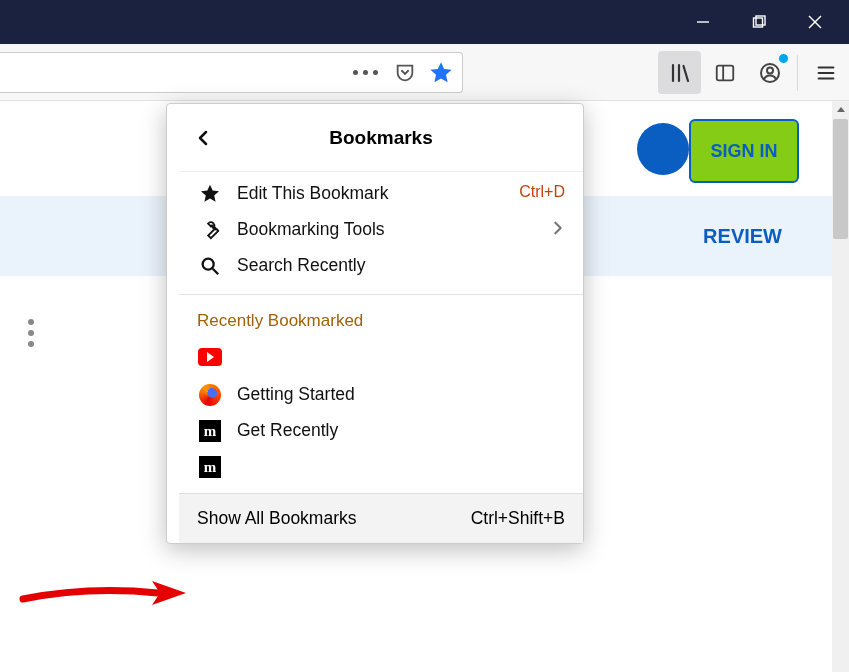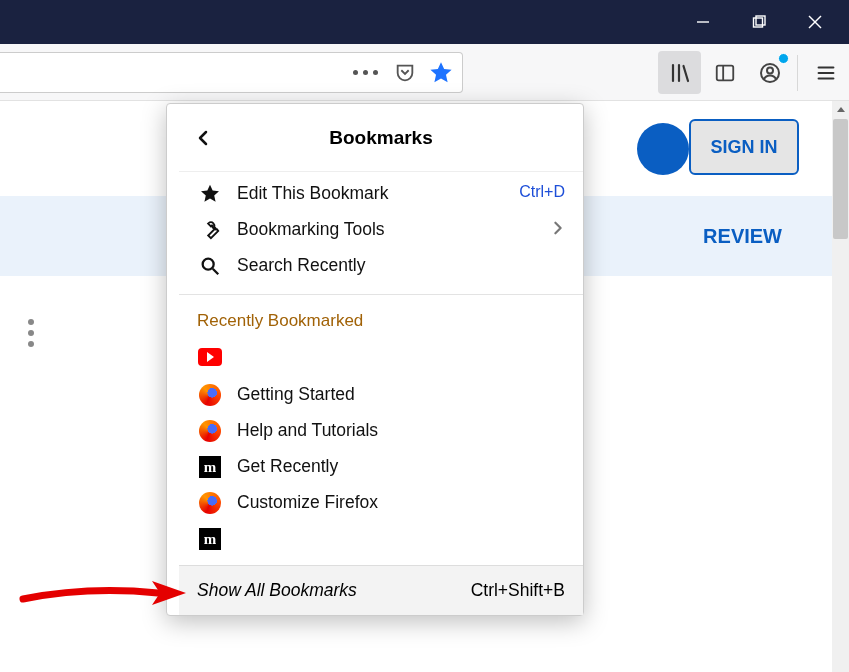--- a/index.html
+++ b/index.html
@@ -69,27 +69,27 @@
     border:1px solid #fff;
   }
   
   .page-content {
     position: relative;
     height: calc(672px - 44px - 57px);
     background: #fff;
   }
   .signin-btn {
     position: absolute; right: 50px; top: 18px;
-    width: 110px; height: 56px;
+    width: 110px; height: 64px;
     border: 2px solid #0a5ec2;
     border-radius: 6px;
     color: #0a5ec2;
     font-weight: 700; font-size: 18px;
     display:flex; align-items:center; justify-content:center;
-    background:#e5e5e5;
+    background:#84cc16;
   }
   .signin-circle{
     position:absolute; right:160px; top:22px;
     width:52px; height:52px; border-radius:50%;
     background:#0a5ec2;
   }
   .review-strip{
     position:absolute; top:95px; left:0; right:17px;
     height:80px; background:#eaf2fb;
     display:flex; align-items:center; justify-content:flex-end;
@@ -136,35 +136,35 @@
   .panel-title{ text-align:center; font-weight:700; font-size:19px;}
   .panel-section{ padding:6px 0;}
   .panel-item{
     display:flex; align-items:flex-start;
     padding:5px 18px;
     gap:14px;
     min-height:36px;
   }
   .panel-item .icon{ width:26px; display:flex; justify-content:center;}
   .panel-item .label{ flex:1; font-size:17.5px; color:#111;}
-  .panel-item .accel{ color:#1d4ed8; font-size:16px;}
+  .panel-item .accel{ color:#c2410c; font-size:16px;}
   .panel-item .chev{ color:#777; font-size:18px;}
   .section-label{
     padding:14px 18px 6px 18px;
     color:#a16207; font-size:17px;
   }
   .panel-divider{ height:1px; background:#e3e3e3; margin:2px 0;}
   .panel-footer{
     border-top:1px solid #ddd;
     background:#f3f3f3;
     padding:14px 18px;
     display:flex; align-items:center;
     font-size:17.5px;
   }
-  .panel-footer .label{ flex:1;font-style:italic;}
+  .panel-footer .label{ flex:1;}
   
   .ff-logo{
     width:22px; height:22px; border-radius:50%;
     background: radial-gradient(circle at 60% 40%, #4a6cf7 0 25%, transparent 26%),
                 conic-gradient(from -40deg, #ff9500, #ff4f00, #e60000, #ff9500);
   }
   .moz-m{
     width:22px; height:22px; background:#000; color:#fff;
     font-family: Georgia, serif; font-weight:700; font-size:15px;
     display:flex; align-items:center; justify-content:center;
@@ -334,35 +334,23 @@
         </span>
     </div>
     <div class="panel-item">
       <span class="icon">
           <span class="ff-logo"></span>
         </span>
       <span class="label">Getting Started</span>
     </div>
     <div class="panel-item">
       <span class="icon">
-          <span class="ff-logo"></span>
-        </span>
-      <span class="label">Help and Tutorials</span>
-    </div>
-    <div class="panel-item">
-      <span class="icon">
           <span class="moz-m">m</span>
         </span>
       <span class="label">Get Recently</span>
-    </div>
-    <div class="panel-item">
-      <span class="icon">
-          <span class="ff-logo"></span>
-        </span>
-      <span class="label">Customize Firefox</span>
     </div>
     <div class="panel-item">
       <span class="icon">
           <span class="moz-m">m</span>
         </span>
     </div>
   </div>
 
   <div class="panel-footer">
     <span class="label">Show All Bookmarks</span>

